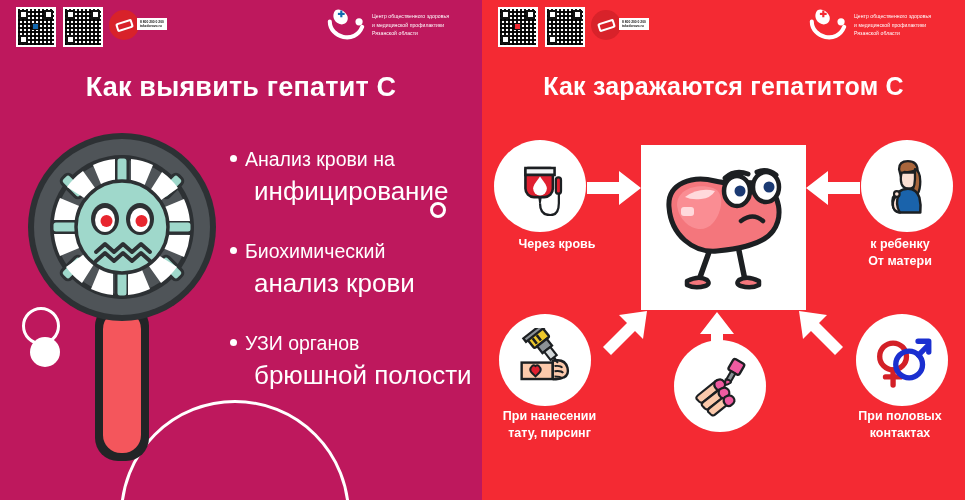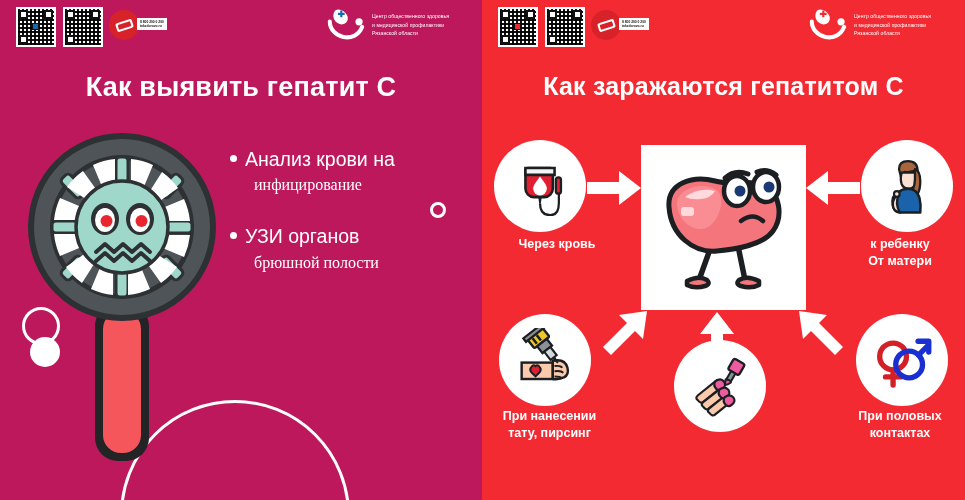--- a/index.html
+++ b/index.html
@@ -61,21 +61,21 @@
     position: absolute; top: 72px; left: 0; right: 0; text-align: center;
     color: #ffffff; font-size: 27px; font-weight: bold; letter-spacing: .2px;
   }
   .bullets { position: absolute; top: 134px; left: 230px; width: 250px; margin-top: 11px; }
   .bullet-item { margin-bottom: 26px; color: #fff; }
   .bullet-line1 { position: relative; padding-left: 15px; font-size: 19.5px; line-height: 1.45; }
   .bullet-line1:before {
     content: ""; position: absolute; left: 0; top: 10px;
     width: 7px; height: 7px; border-radius: 50%; background: #fff;
   }
-  .bullet-line2 { padding-left: 24px; font-size: 16px; line-height: 1.45; font-family: Liberation Serif, serif; }
+  .bullet-line2 { padding-left: 24px; font-size: 26px; line-height: 1.45; }
 
   .ring {
     position: absolute; border-radius: 50%; border: 3px solid #ffffff; background: transparent;
   }
   .dot-solid { position: absolute; border-radius: 50%; background: #ffffff; }
   .arc-big {
     position: absolute; border-radius: 50%; border: 3px solid #ffffff;
     width: 230px; height: 230px; left: 120px; top: 400px;
   }
 
@@ -204,20 +204,24 @@
       <circle cx="118.5" cy="90" r="6" fill="#e8262f"></circle>
 
       <path d="M73 121 l9 -8 l9 8 l9 -8 l9 8 l9 -8 l9 8" fill="none" stroke="#2d3134" stroke-width="4" stroke-linejoin="round" stroke-linecap="round"></path>
       <path d="M73 130 l9 -8 l9 8 l9 -8 l9 8 l9 -8 l9 8" fill="none" stroke="#2d3134" stroke-width="4" stroke-linejoin="round" stroke-linecap="round"></path>
     </svg>
 
     <div class="bullets">
       <div class="bullet-item">
         <div class="bullet-line1">Анализ крови на</div>
         <div class="bullet-line2">инфицирование</div>
+      </div>
+      <div class="bullet-item">
+        <div class="bullet-line1">Биохимический</div>
+        <div class="bullet-line2">анализ крови</div>
       </div>
       <div class="bullet-item">
         <div class="bullet-line1">УЗИ органов</div>
         <div class="bullet-line2">брюшной полости</div>
       </div>
     </div>
   </div>
 
   <div class="panel panel-right">
 

